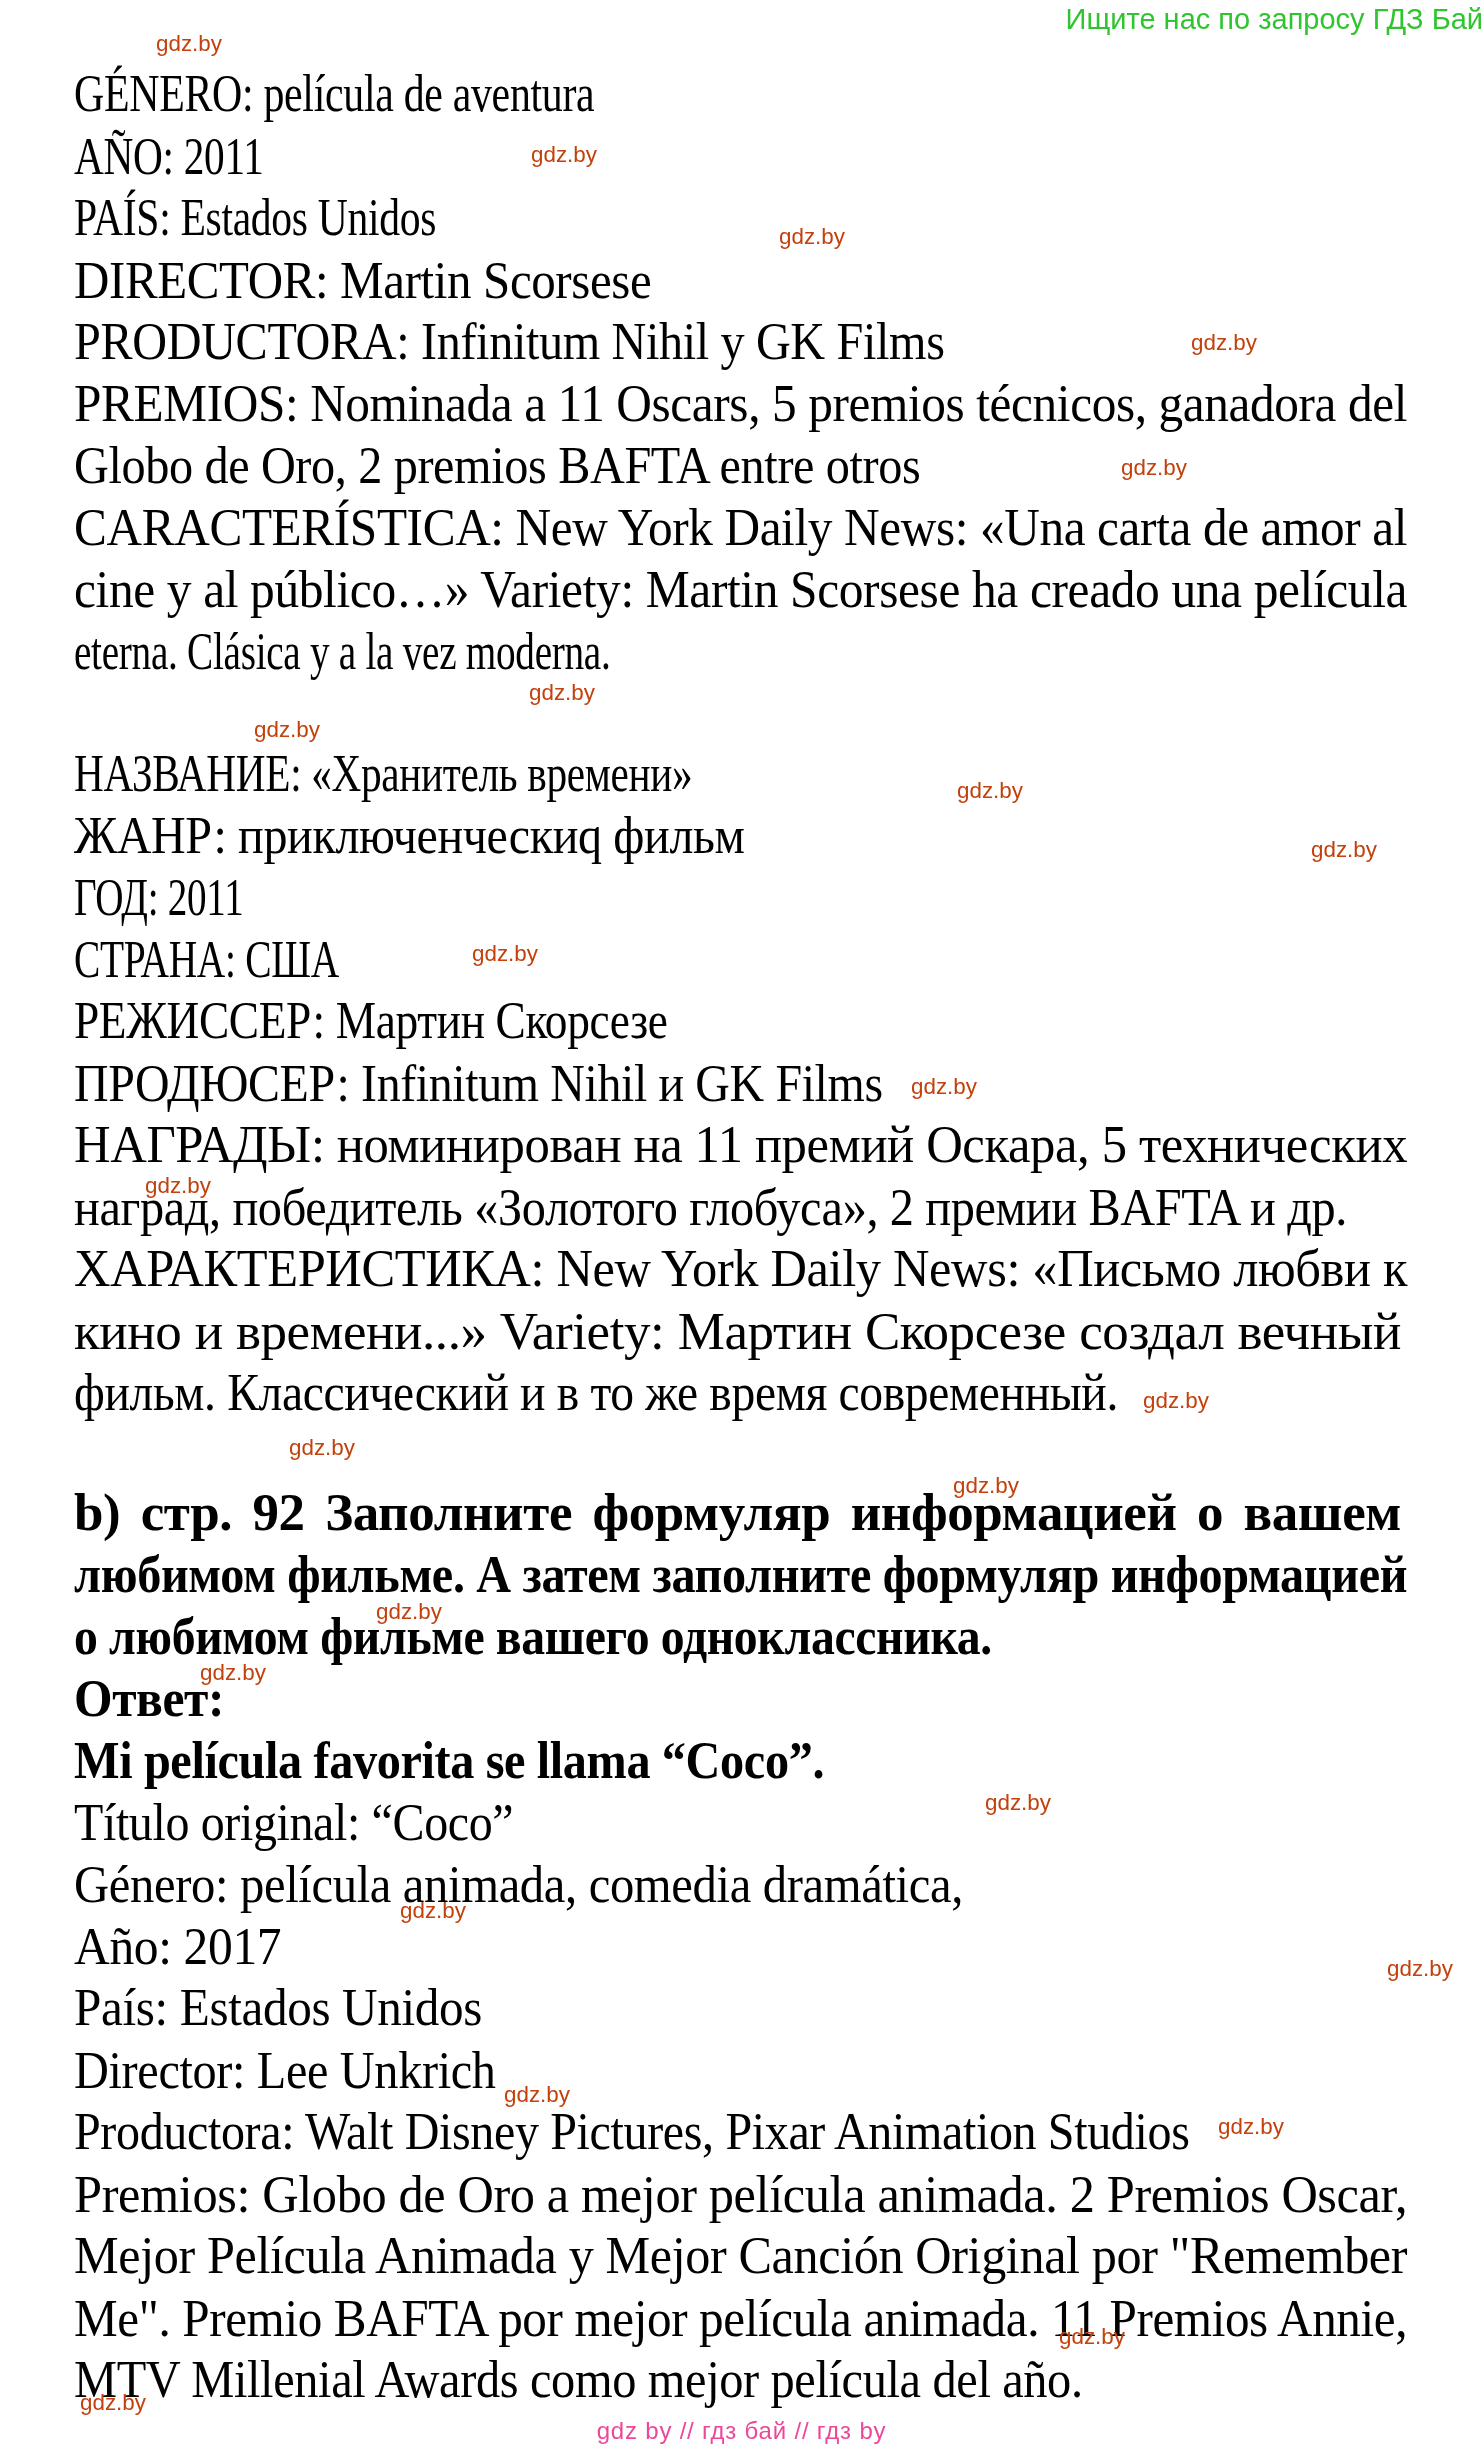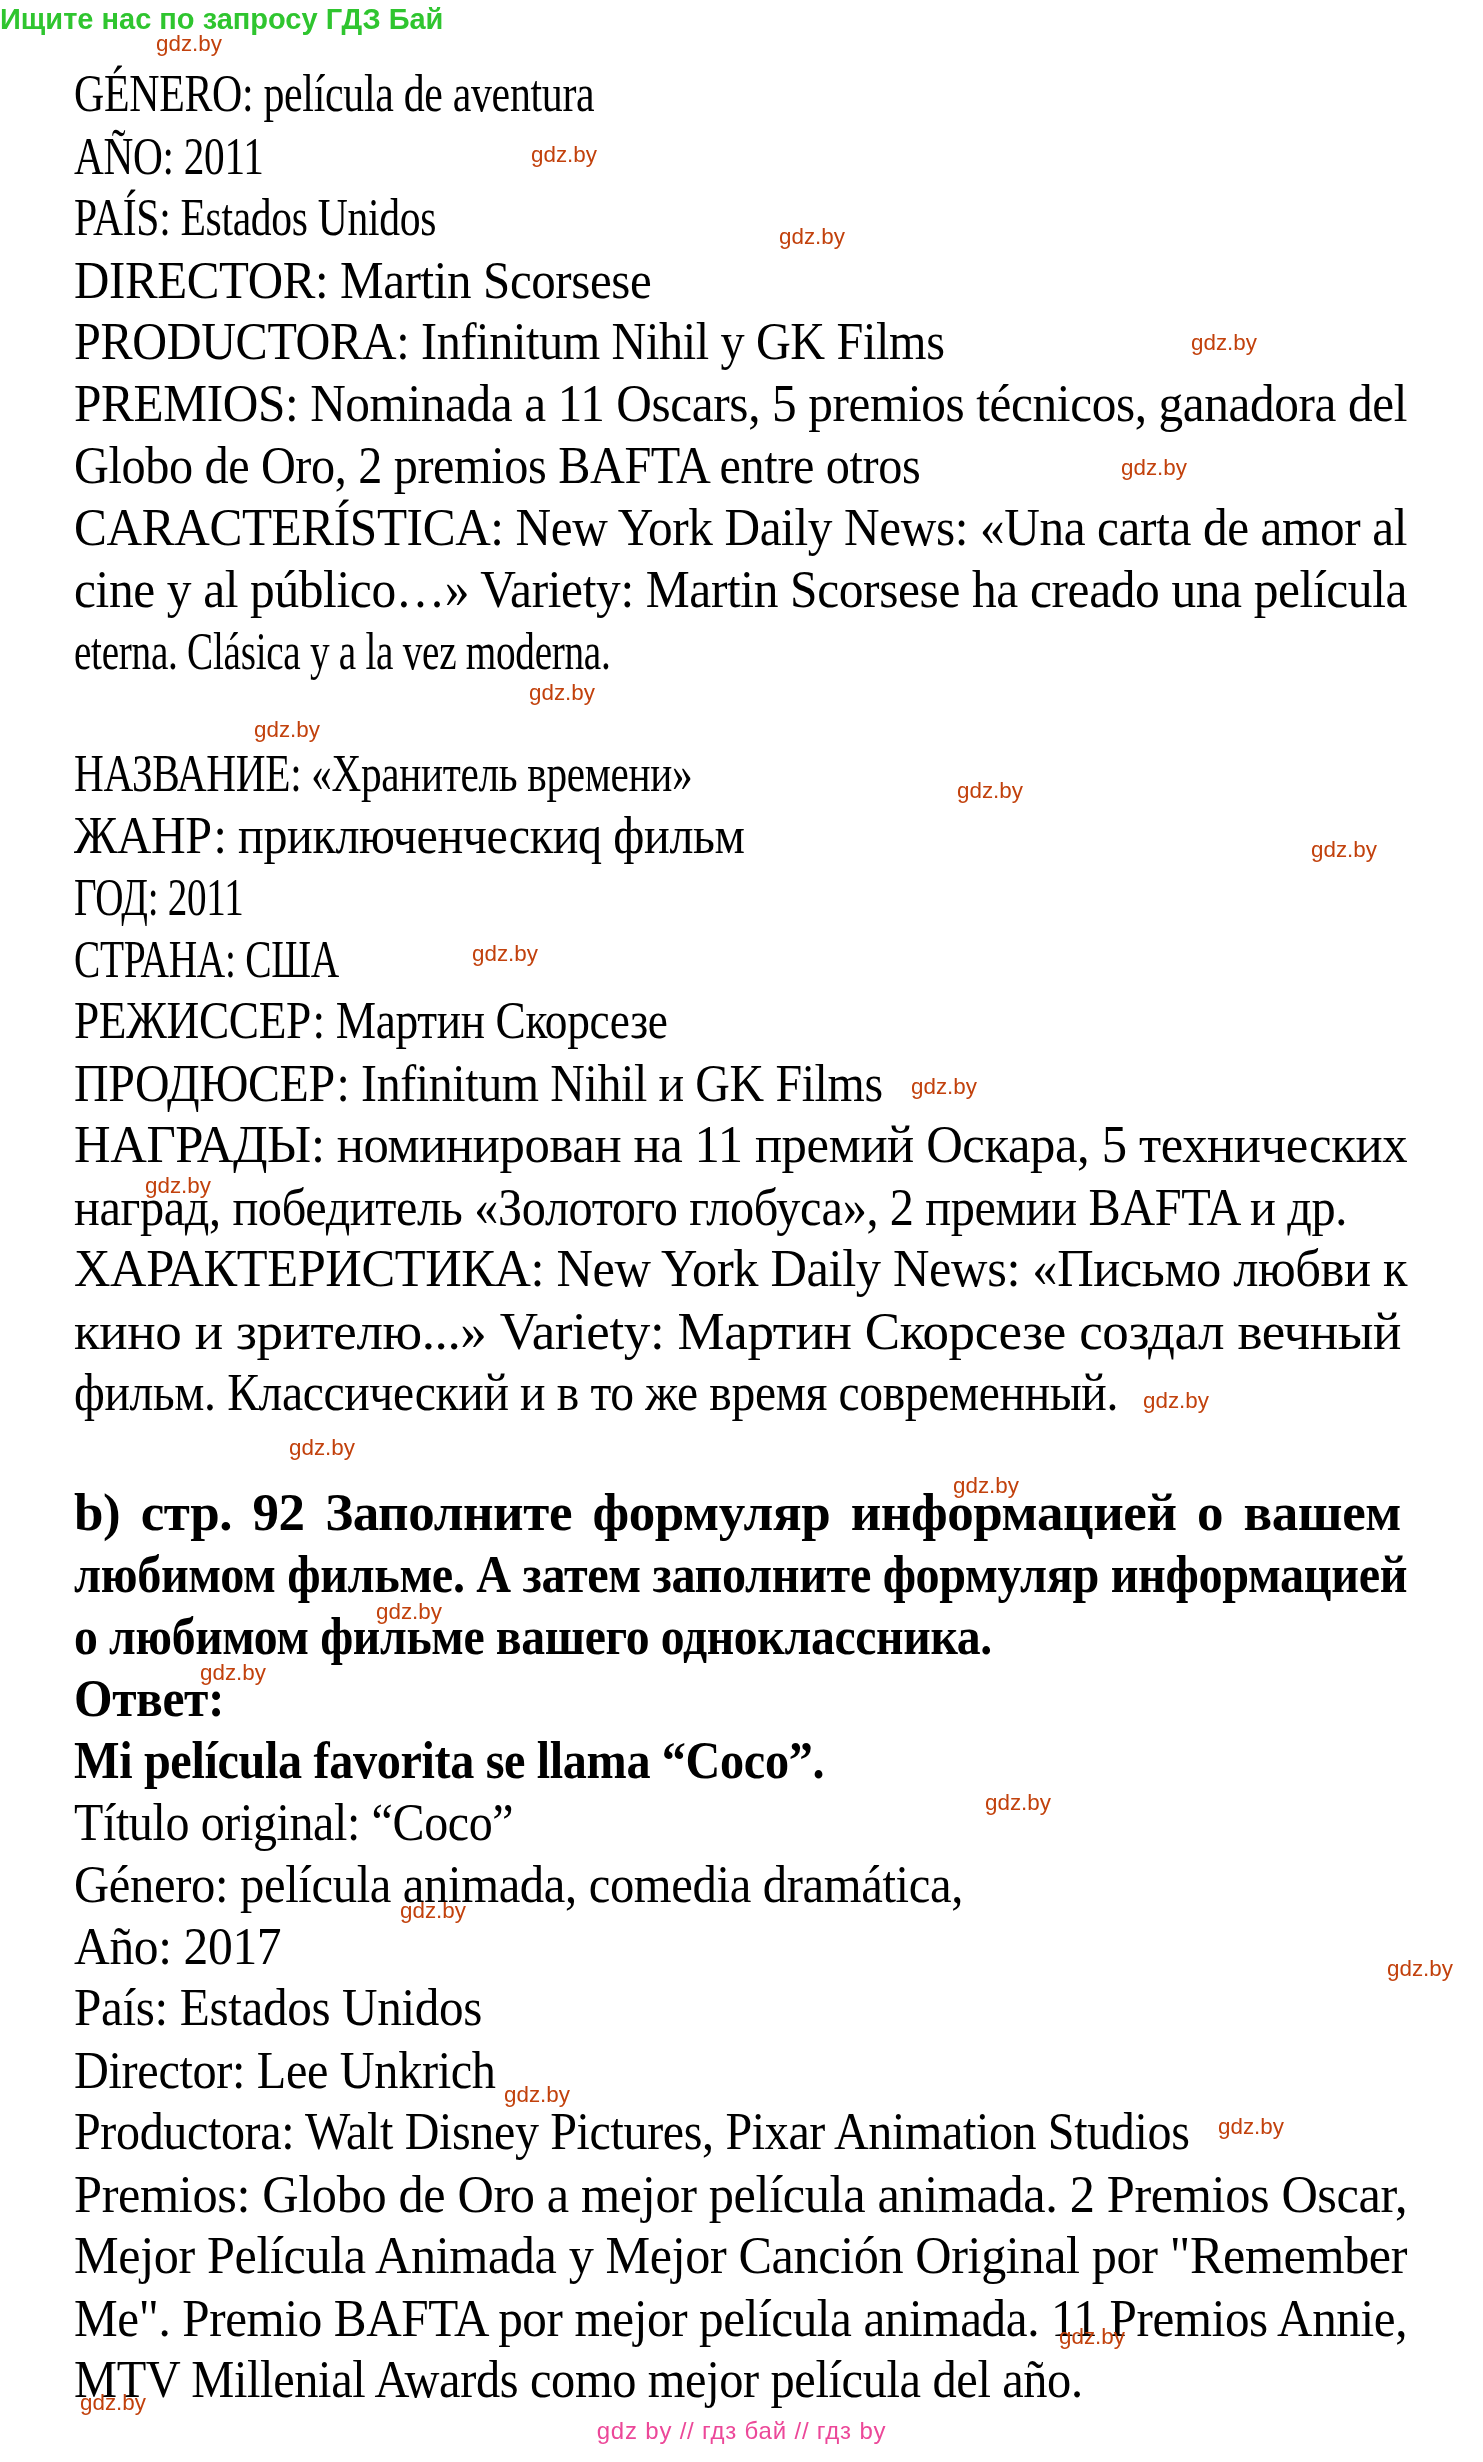--- a/index.html
+++ b/index.html
@@ -6,26 +6,25 @@
   .page{
     position:relative;
     width:1483px;height:2462px;
     background:#ffffff;
     overflow:hidden;
     margin:0 auto;
     font-family:"Liberation Serif","DejaVu Serif",serif;
   }
   .banner{
     position:absolute;top:1.6px;left:0;width:100%;
-    text-align:left;
+    text-align:right;
     font-family:"Liberation Sans","DejaVu Sans",sans-serif;
     font-size:29px;line-height:35px;
     color:#2fc52f;
     white-space:nowrap;
-    font-weight:bold;
   }
   .doc-line{
     position:absolute;left:74px;
     display:inline-block;
     white-space:nowrap;
     font-size:53px;line-height:62px;height:62px;
     color:#000;
     transform-origin:0 50%;
     letter-spacing:-0.4px;
   }
@@ -64,21 +63,21 @@
       <div class="doc-line" style="top: 620px; transform: scaleX(0.740269);">eterna. Clásica y a la vez moderna.</div>
       <div class="doc-line" style="top: 742px; transform: scaleX(0.778023);">НАЗВАНИЕ: «Хранитель времени»</div>
       <div class="doc-line" style="top: 804px; transform: scaleX(0.906224);">ЖАНР: приключенческиq фильм</div>
       <div class="doc-line" style="top: 866px; transform: scaleX(0.738287);">ГОД: 2011</div>
       <div class="doc-line" style="top: 928px; transform: scaleX(0.74458);">СТРАНА: США</div>
       <div class="doc-line" style="top: 989px; transform: scaleX(0.855262);">РЕЖИССЕР: Мартин Скорсезе</div>
       <div class="doc-line" style="top: 1052px; transform: scaleX(0.903329);">ПРОДЮСЕР: Infinitum Nihil и GK Films</div>
       <div class="doc-line" style="top: 1113px; transform: scaleX(0.956195);">НАГРАДЫ: номинирован на 11 премий Оскара, 5 технических</div>
       <div class="doc-line" style="top: 1176px; transform: scaleX(0.910797);">наград, победитель «Золотого глобуса», 2 премии BAFTA и др.</div>
       <div class="doc-line" style="top: 1237px; transform: scaleX(0.952492);">ХАРАКТЕРИСТИКА: New York Daily News: «Письмо любви к</div>
-      <div class="doc-line" style="top: 1300px; width: 1327px; white-space: normal; text-align: justify; text-align-last: justify;">кино и зрителю...» Variety: Мартин Скорсезе создал вечный</div>
+      <div class="doc-line" style="top: 1300px; width: 1327px; white-space: normal; text-align: justify; text-align-last: justify;">кино и времени...» Variety: Мартин Скорсезе создал вечный</div>
       <div class="doc-line" style="top: 1361px; transform: scaleX(0.897877);">фильм. Классический и в то же время современный.</div>
       <div class="doc-line bold" style="top: 1481px; width: 1327px; white-space: normal; text-align: justify; text-align-last: justify;">b) стр. 92 Заполните формуляр информацией о вашем</div>
       <div class="doc-line bold" style="top: 1543px; transform: scaleX(0.909667);">любимом фильме. А затем заполните формуляр информацией</div>
       <div class="doc-line bold" style="top: 1605px; transform: scaleX(0.900798);">о любимом фильме вашего одноклассника.</div>
       <div class="doc-line bold" style="top: 1667px; transform: scaleX(0.934562);">Ответ:</div>
       <div class="doc-line bold" style="top: 1729px; transform: scaleX(0.91004);">Mi película favorita se llama “Coco”.</div>
       <div class="doc-line" style="top: 1791px; transform: scaleX(0.905091);">Título original: “Coco”</div>
       <div class="doc-line" style="top: 1853px; transform: scaleX(0.918101);">Género: película animada, comedia dramática,</div>
       <div class="doc-line" style="top: 1915px; transform: scaleX(0.934783);">Año: 2017</div>
       <div class="doc-line" style="top: 1976px; transform: scaleX(0.928092);">País: Estados Unidos</div>

